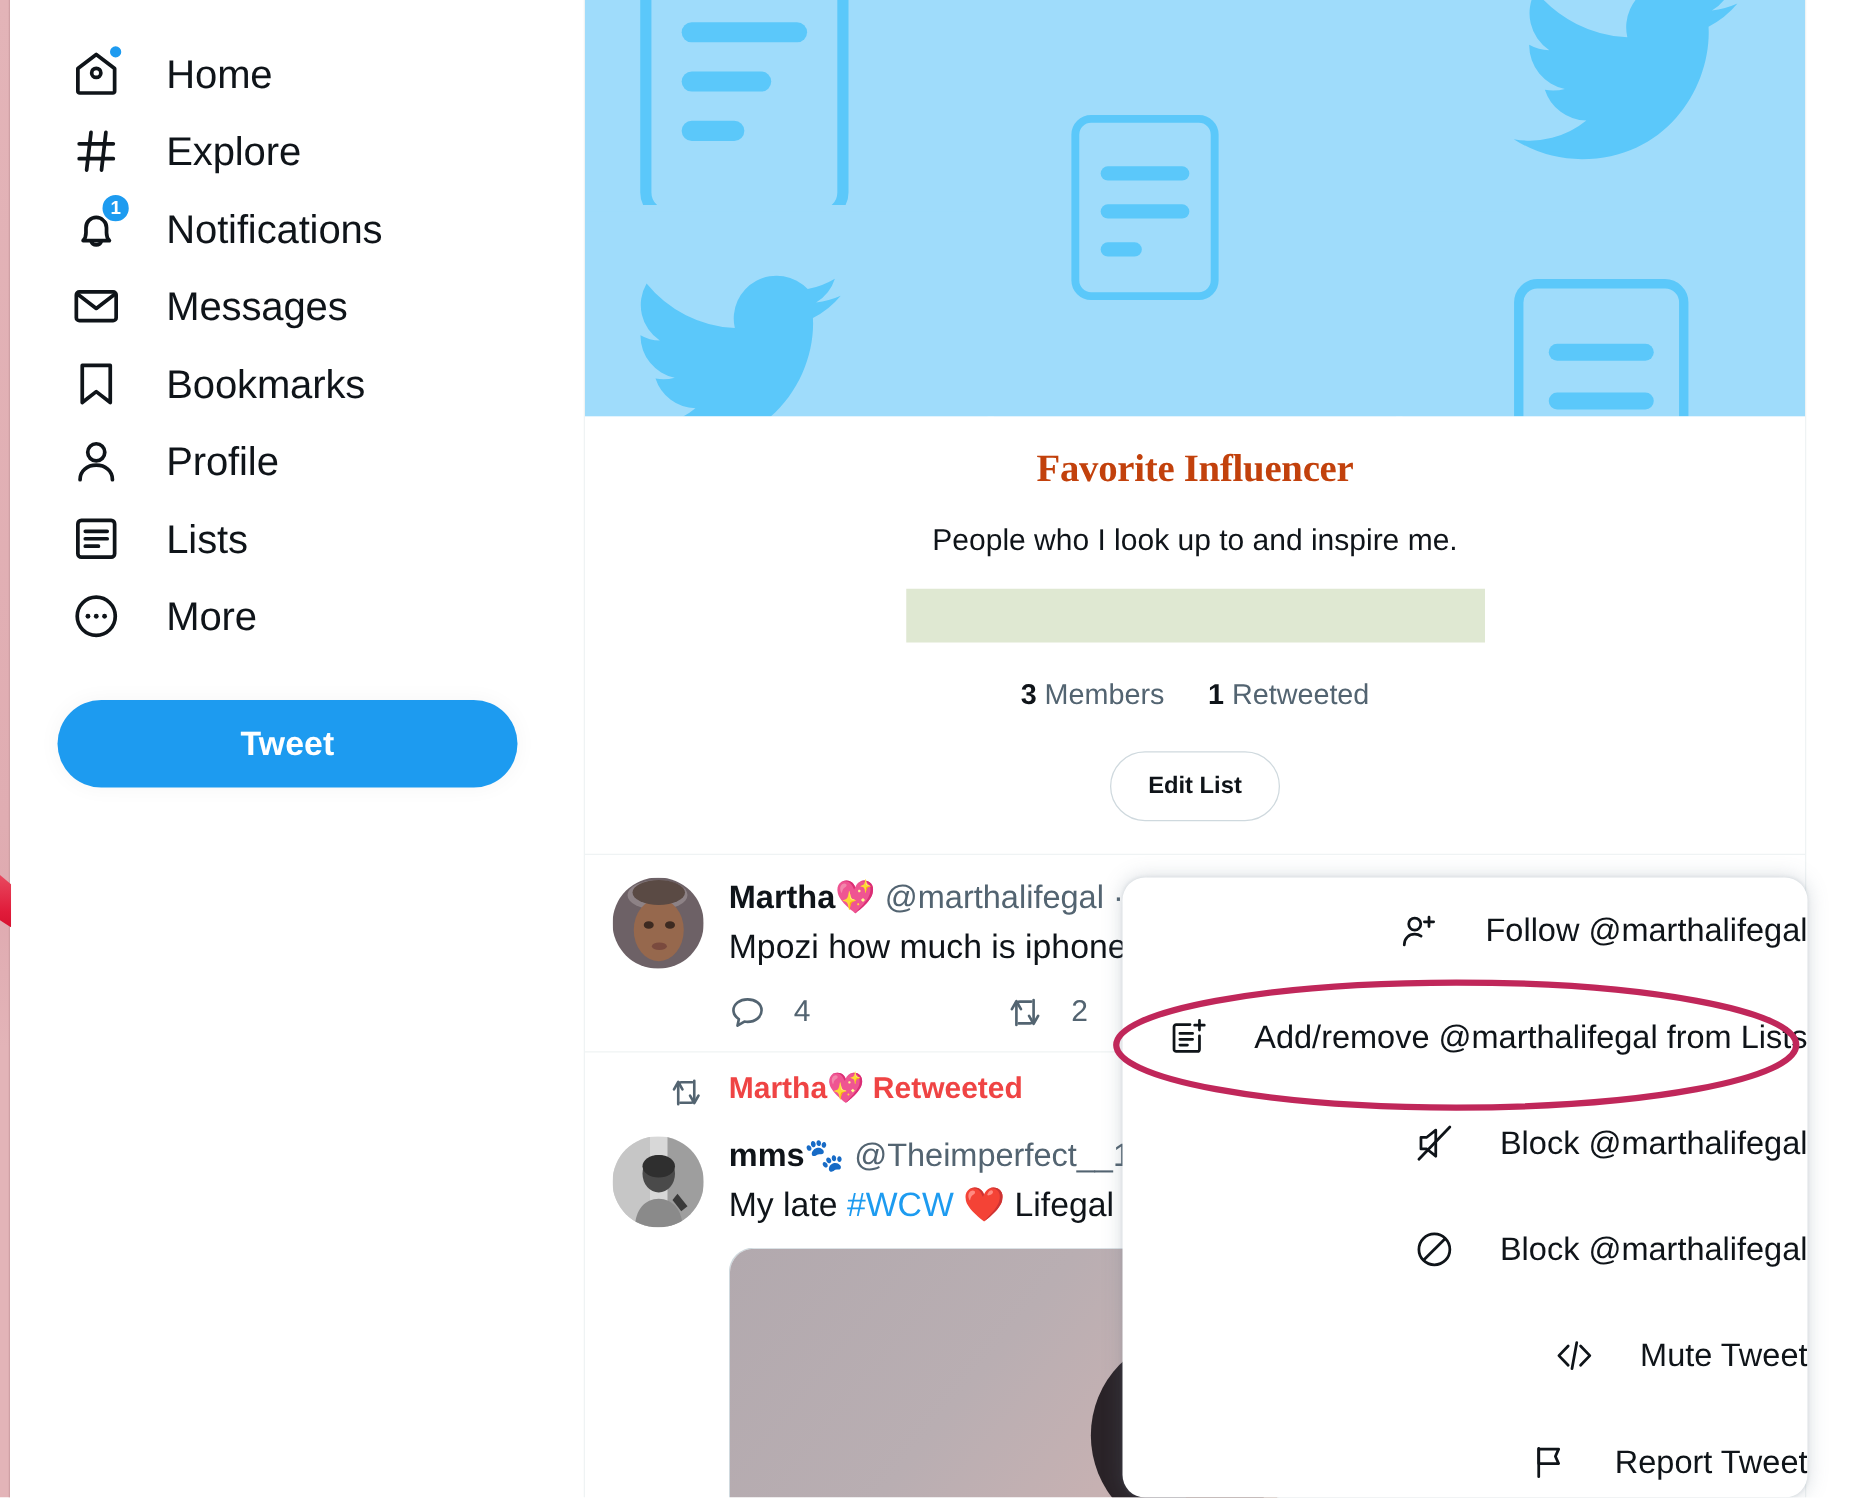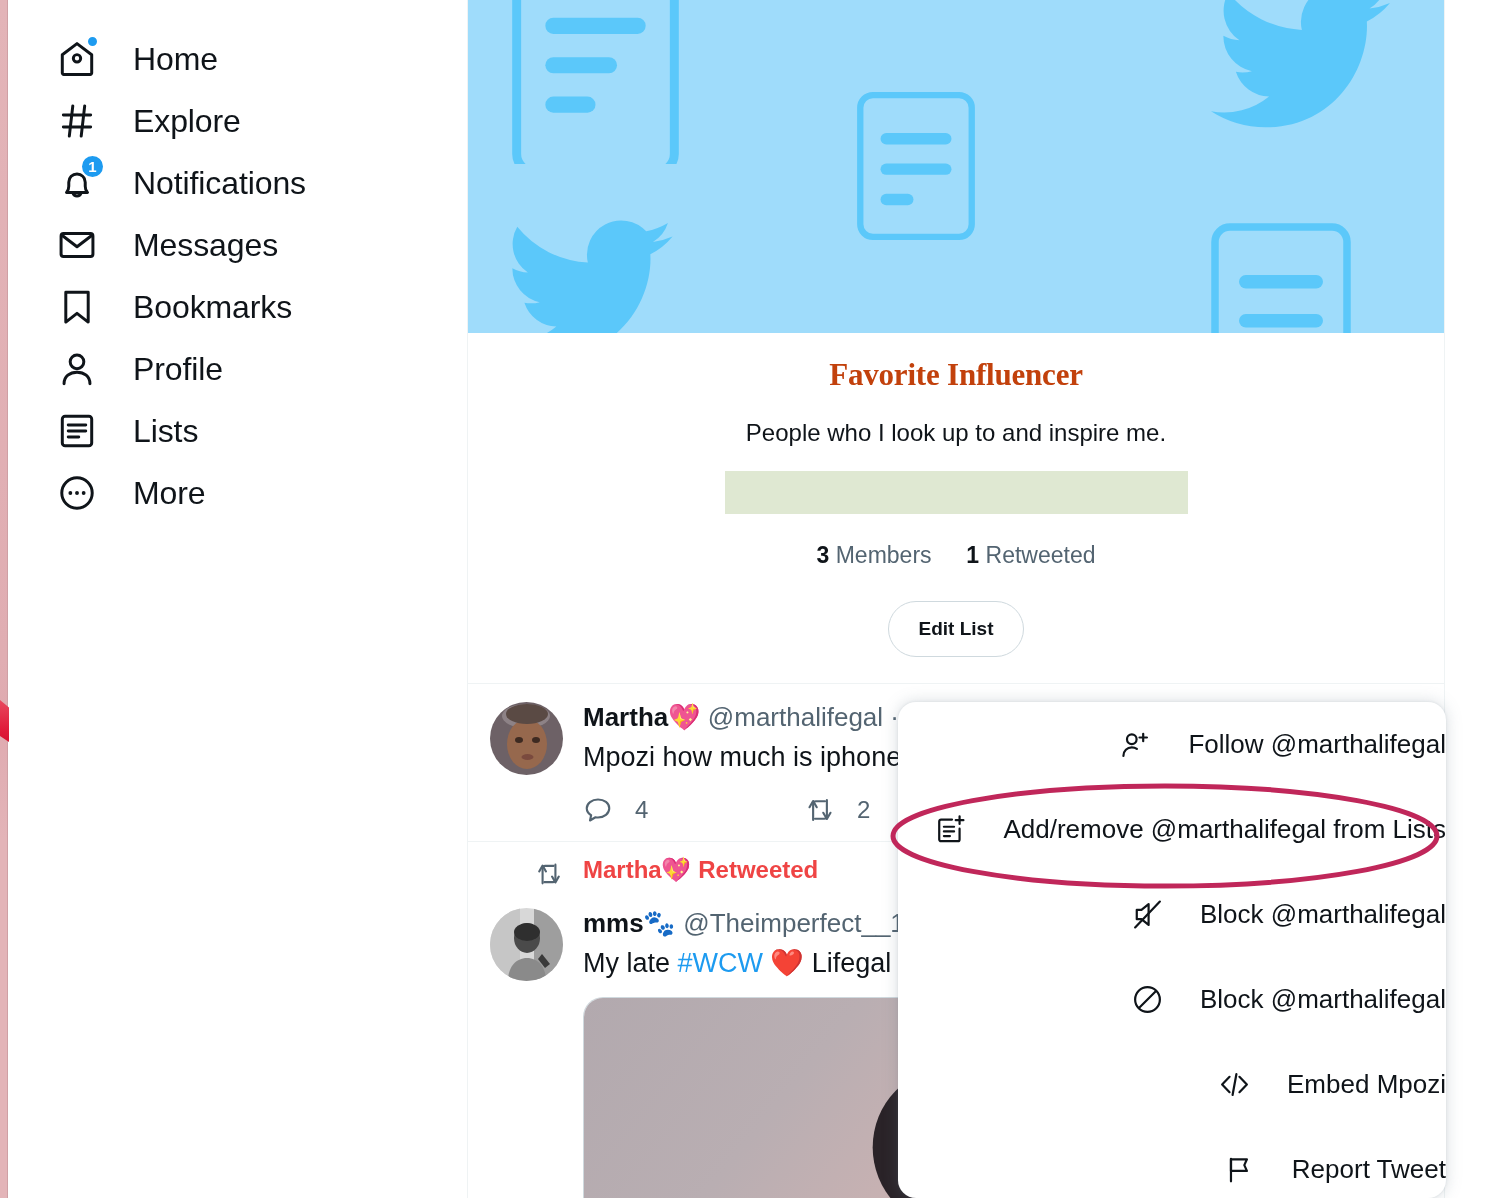--- a/index.html
+++ b/index.html
@@ -218,20 +218,21 @@
         <svg viewBox="0 0 24 24" fill="none" stroke="#0f1419" stroke-width="1.7">
           <circle cx="12" cy="12" r="8.7"></circle>
           <circle cx="8.2" cy="12" r="1.1" fill="#0f1419" stroke="none"></circle>
           <circle cx="12" cy="12" r="1.1" fill="#0f1419" stroke="none"></circle>
           <circle cx="15.8" cy="12" r="1.1" fill="#0f1419" stroke="none"></circle>
         </svg>
       </span>
       <span class="nav-label">More</span>
     </div>
 
+    <button class="tweet-btn">Tweet</button>
   </nav>
 
   <main class="main">
 
     <div class="banner">
       <div class="banner-grid">
         <div class="bcol">
           <div class="bcell">
             <svg class="card-ico" style="left:30px;top:-36px;width:195px;height:215px" viewBox="0 0 100 120" fill="none" stroke="#5bc8fa" stroke-width="5">
               <rect x="6" y="4" width="88" height="112" rx="10"></rect>
@@ -414,21 +415,21 @@
         <circle cx="12" cy="12" r="9"></circle>
         <path d="m5.8 18.2 12.4-12.4"></path>
       </svg>
       <span class="menu-label">Block @marthalifegal</span>
     </div>
 
     <div class="menu-item">
       <svg viewBox="0 0 24 24" fill="none" stroke="#0f1419" stroke-width="1.6" stroke-linecap="round" stroke-linejoin="round">
         <path d="M8.4 6.4 3 12l5.4 5.6M15.6 6.4 21 12l-5.4 5.6M13.4 4.4l-2.8 15.2"></path>
       </svg>
-      <span class="menu-label">Embed Mpozi</span>
+      <span class="menu-label">Mute Tweet</span>
     </div>
 
     <div class="menu-item">
       <svg viewBox="0 0 24 24" fill="none" stroke="#0f1419" stroke-width="1.6" stroke-linecap="round" stroke-linejoin="round">
         <path d="M5.8 20.6V4.2"></path>
         <path d="M5.8 4.6h11.6l-1.9 4.2 1.9 4.2H5.8Z"></path>
       </svg>
       <span class="menu-label">Report Tweet</span>
     </div>
   </div>

